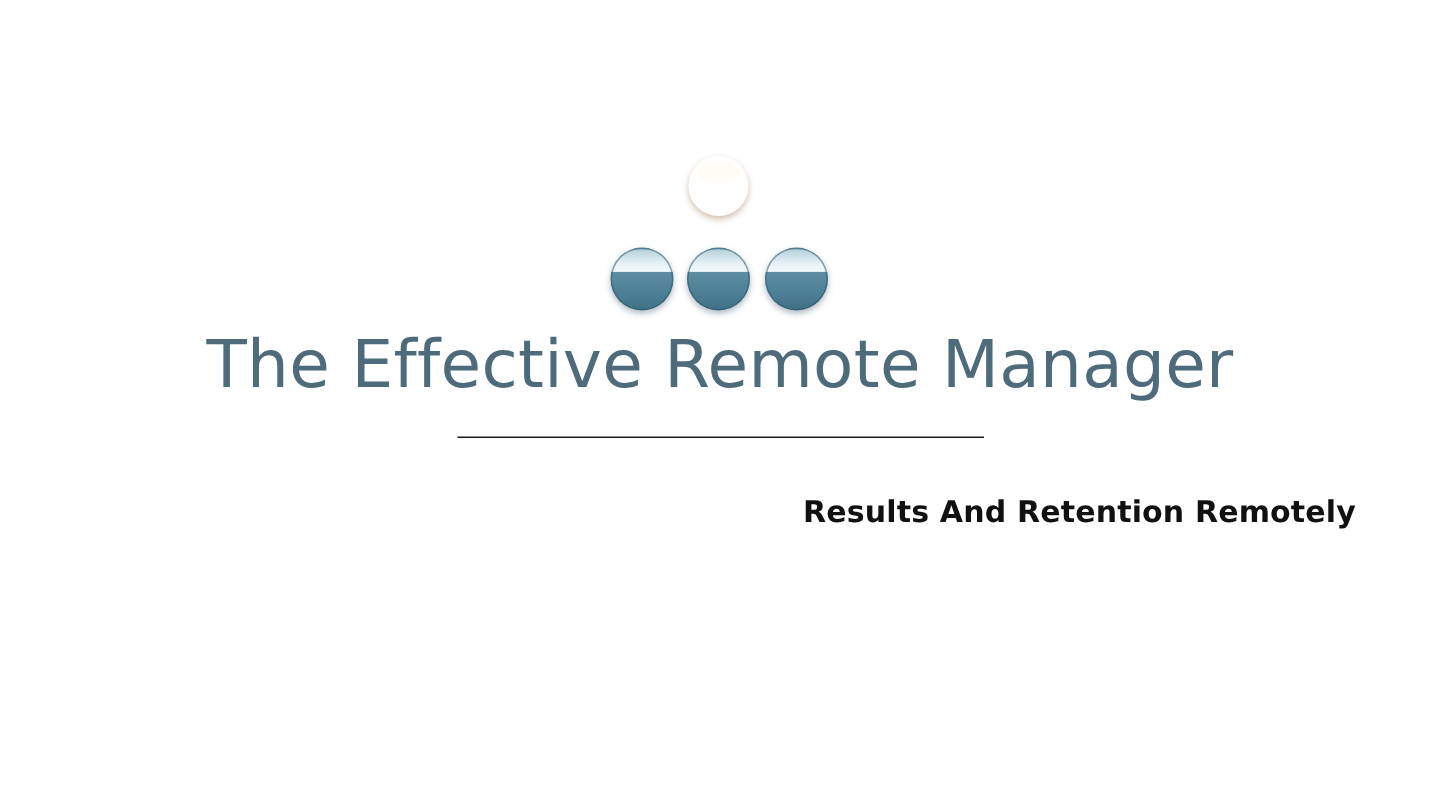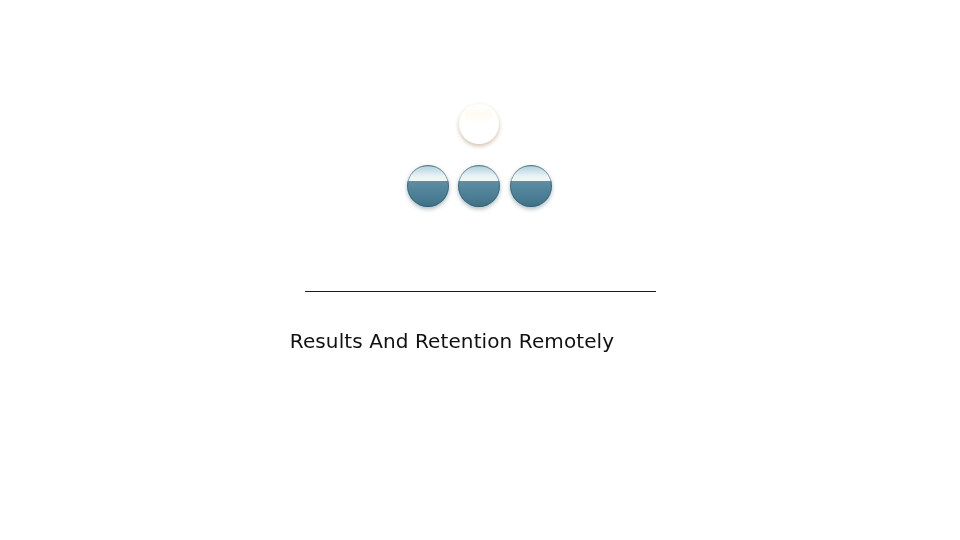--- a/index.html
+++ b/index.html
@@ -116,39 +116,40 @@
     height: 0;
     border-top: 1.4px solid #1b1b1b;
   }
 
   
   .subtitle {
     position: absolute;
     left: 0;
     top: 328px;
     width: 904px;
-    text-align: center;
+    text-align: right;
     font-size: 20px;
     line-height: 26px;
-    font-weight: 400;
+    font-weight: 700;
     color: #111111;
     letter-spacing: 0.1px;
     white-space: nowrap;
   }
 </style>
 </head>
 <body>
 
 <div class="slide">
 
   <div class="logo-cluster">
     <div class="sphere sphere-orange"></div>
     <div class="sphere sphere-blue b1"></div>
     <div class="sphere sphere-blue b2"></div>
     <div class="sphere sphere-blue b3"></div>
   </div>
 
+  <div class="title">The Effective Remote Manager</div>
 
   <div class="divider"></div>
 
   <div class="subtitle">Results And Retention Remotely</div>
 
 </div>
 
 </body></html>

